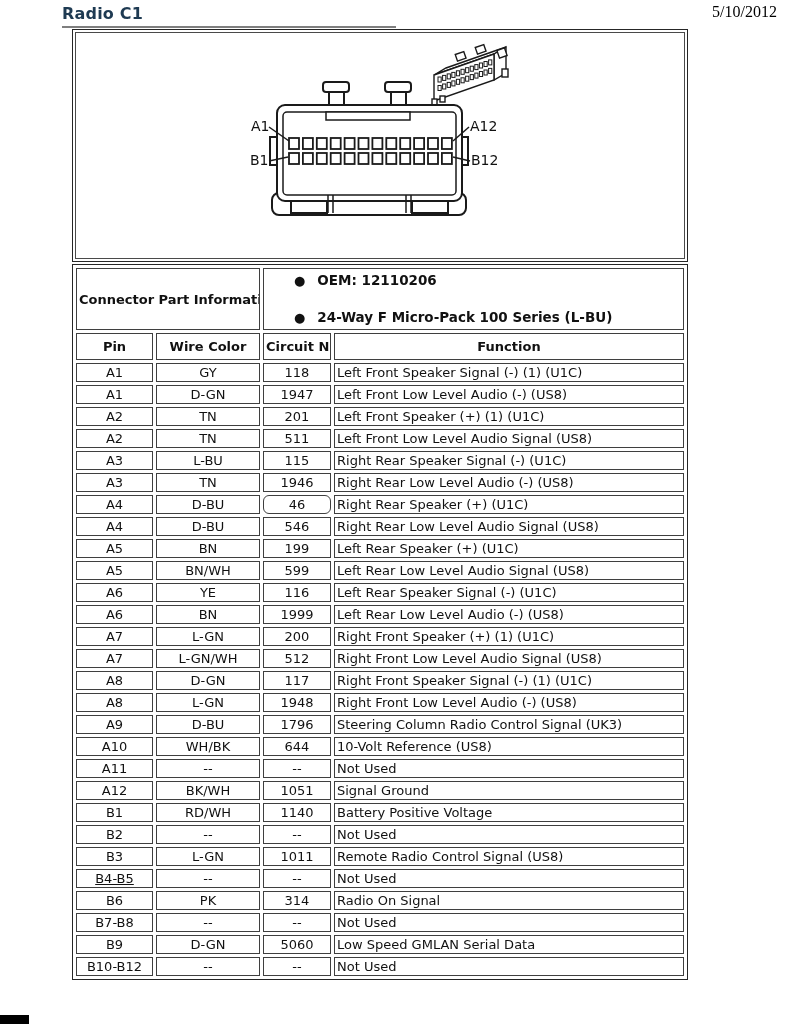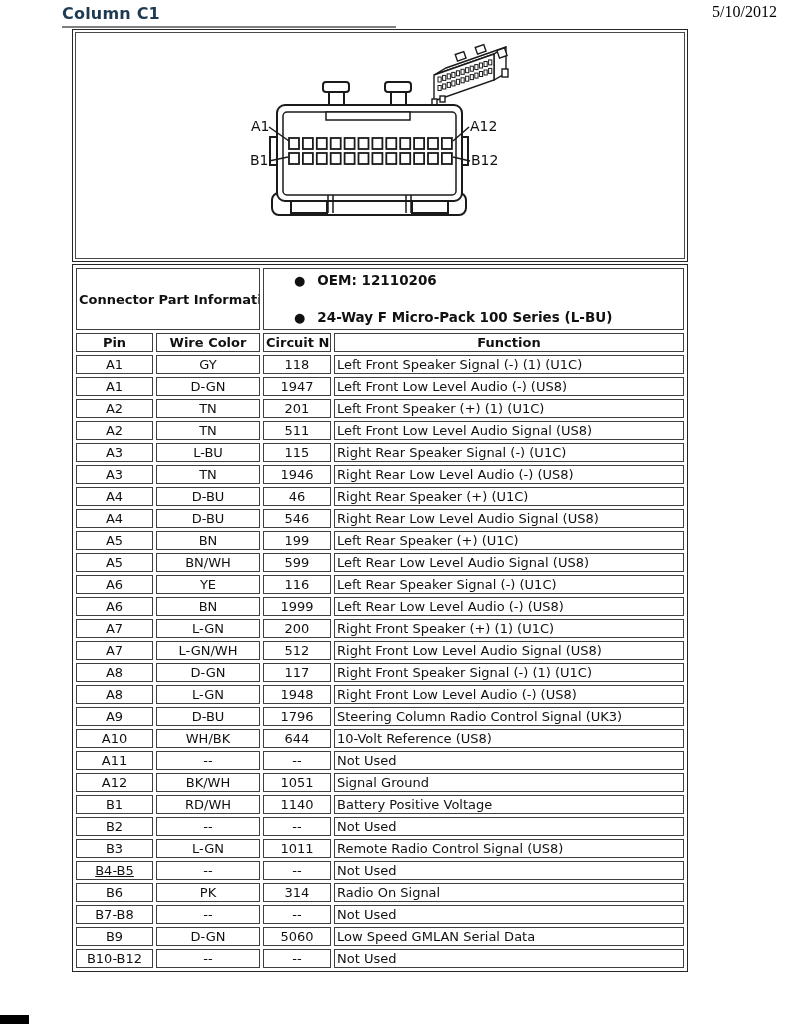--- a/index.html
+++ b/index.html
@@ -29,39 +29,39 @@
     position:absolute;left:72px;top:264px;width:616px;
     border-collapse:separate;border-spacing:3px;
     border:1px solid #262626;background:#fff;table-layout:fixed;
   }
   table.main td{
     box-sizing:border-box;border:1px solid #3f3f3f;background:#fff;
     font-size:13px;line-height:15px;padding:1px 2px;overflow:hidden;white-space:nowrap;
   }
   td.ctr{text-align:center;}
   td.fn{text-align:left;padding-left:3px;}
-  .hdr td{font-weight:bold;text-align:center;height:19px;}
+  .hdr td{font-weight:bold;text-align:center;height:27px;}
   .info-label{font-weight:bold;text-align:center;font-size:13.5px;height:62px;vertical-align:middle;}
   .info-bullets{height:62px;vertical-align:middle;}
   .bullets-wrap{display:flex;flex-direction:column;justify-content:space-between;height:52px;padding:2px 0 2px 28px;}
   .bullet-line{display:flex;align-items:center;gap:12px;font-weight:bold;font-size:13.5px;}
   .bullet-dot{font-size:13px;line-height:13px;}
   
   .art{stroke:#1a1a1a;fill:#ffffff;}
   .artline{stroke:#1a1a1a;fill:none;}
   text.pinlabel{font-family:"DejaVu Sans",sans-serif;font-size:14px;fill:#111;stroke:none;font-weight:500;}
   
   .corner-artifact{position:absolute;left:0;top:1015px;width:29px;height:9px;background:#000;}
 </style>
 </head>
 <body>
 
 <div id="page">
 
-  <div class="page-title">Column C1</div>
+  <div class="page-title">Radio C1</div>
   <div class="page-date">5/10/2012</div>
 
   <div class="diagram-box">
     <div class="diagram-inner">
       <svg viewBox="0 0 608 225" preserveAspectRatio="none">
 
         <g transform="translate(352,18)" stroke-width="1.4">
           <polygon class="art" points="6,24 66,3 78,-4 18,17"></polygon>
           <polygon class="art" points="66,3 78,-4 78,22 66,29"></polygon>
           <polygon class="art" points="6,24 66,3 66,29 6,50"></polygon>
@@ -227,21 +227,21 @@
         </tr>
         <tr>
           <td class="ctr" style="height: 16px;">A3</td>
           <td class="ctr" style="height: 16px;">TN</td>
           <td class="ctr" style="height: 16px;">1946</td>
           <td class="fn" style="height: 16px;">Right Rear Low Level Audio (-) (US8)</td>
         </tr>
         <tr>
           <td class="ctr" style="height: 16px;">A4</td>
           <td class="ctr" style="height: 16px;">D-BU</td>
-          <td class="ctr" style="height: 16px;">46</td>
+          <td class="ctr" style="height: 16px; border-radius: 6px;">46</td>
           <td class="fn" style="height: 16px;">Right Rear Speaker (+) (U1C)</td>
         </tr>
         <tr>
           <td class="ctr" style="height: 16px;">A4</td>
           <td class="ctr" style="height: 16px;">D-BU</td>
           <td class="ctr" style="height: 16px;">546</td>
           <td class="fn" style="height: 16px;">Right Rear Low Level Audio Signal (US8)</td>
         </tr>
         <tr>
           <td class="ctr" style="height: 16px;">A5</td>

